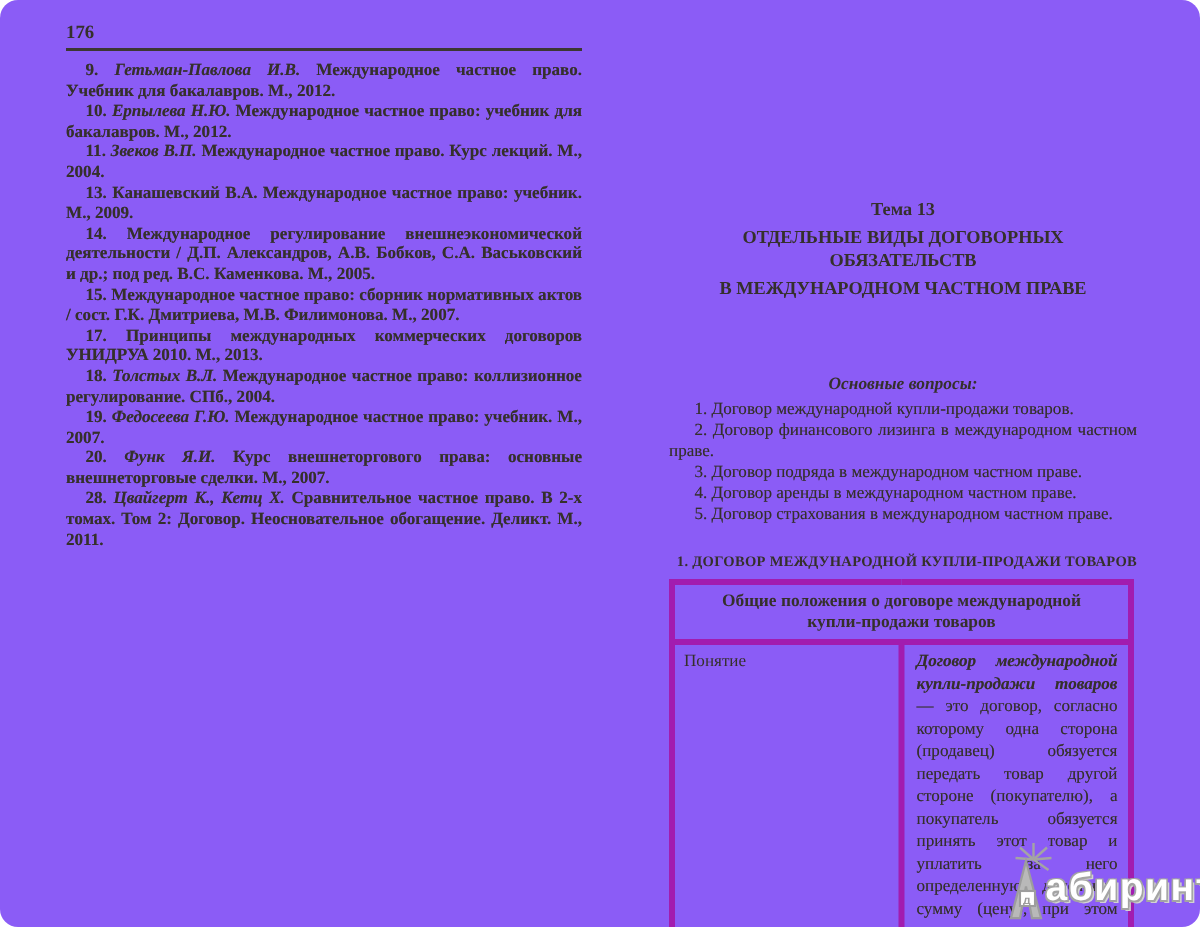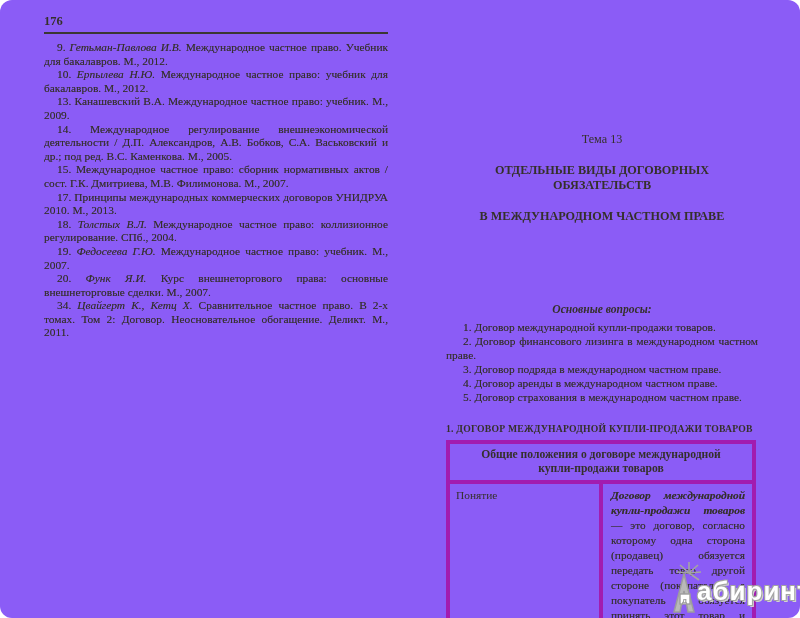--- a/index.html
+++ b/index.html
@@ -8,32 +8,32 @@
     background:#8b5cf6;
     font-family:"Liberation Serif","DejaVu Serif",serif;
     color:#35302b;
     border-radius:12px;
   }
   
   .left-page{position:absolute;left:44px;top:14px;width:344px;}
   .lp-header{display:flex;align-items:baseline;border-bottom:2px solid #3b3733;padding-bottom:3px;}
   .lp-pagenum{font-weight:bold;font-size:12.5px;}
   .lp-running{font-style:italic;font-weight:600;font-size:11.8px;margin-left:auto;margin-right:2px;white-space:nowrap;}
-  .bib-list{margin-top:7px;}
+  .bib-list{margin-top:7px;font-weight:bold;}
   .bib-entry{font-size:11.4px;line-height:13.6px;text-align:justify;text-indent:13px;margin:0;
              text-shadow:0 0 .4px rgba(53,48,43,.55);}
   .bib-entry i{font-style:italic;}
   
   .right-page{position:absolute;left:446px;top:132px;width:312px;}
-  .rp-theme{text-align:center;font-weight:normal;font-size:12.2px;margin:0 0 4px 0;}
-  .rp-title{text-align:center;font-weight:bold;font-size:12.2px;line-height:14.8px;margin:16px;}
-  .rp-qheading{text-align:center;font-weight:bold;font-style:italic;font-size:11.6px;margin:80px 0 4px 0;}
+  .rp-theme{text-align:center;font-weight:bold;font-size:12.2px;margin:0 0 4px 0;}
+  .rp-title{text-align:center;font-weight:bold;font-size:12.2px;line-height:14.8px;margin:4px;}
+  .rp-qheading{text-align:center;font-weight:bold;font-style:italic;font-size:11.6px;margin:50px 0 4px 0;}
   .questions p{font-size:11.4px;line-height:14px;text-indent:17px;margin:0;text-align:justify;
                text-shadow:0 0 .4px rgba(53,48,43,.55);}
-  .rp-section{text-align:left;font-weight:bold;font-size:9.7px;letter-spacing:.2px;margin:19px 0 6px 0;}
+  .rp-section{text-align:right;font-weight:bold;font-size:9.7px;letter-spacing:.2px;margin:19px 0 6px 0;}
   table.def-table{border-collapse:collapse;width:310px;table-layout:fixed;}
   .def-table th,.def-table td{border:4px solid #a21caf;}
   th.tbl-head{font-weight:bold;font-size:11.6px;line-height:14px;padding:4px 6px;text-align:center;}
   th.tbl-head span{display:inline-block;max-width:266px;}
   td.term-cell{width:62px;vertical-align:top;padding:5px 3px 0 6px;font-size:11.4px;}
   td.def-cell{vertical-align:top;padding:4px 7px 0 8px;font-size:11.4px;line-height:15px;
               text-align:justify;height:168px;text-shadow:0 0 .4px rgba(53,48,43,.55);}
   .def-lead{font-weight:bold;font-style:italic;}
   
   .watermark{position:absolute;left:670px;top:556px;width:130px;height:62px;pointer-events:none;}
@@ -50,28 +50,29 @@
 
 <div class="scan">
 
   <div class="left-page">
     <div class="lp-header">
       <span class="lp-pagenum">176</span>
     </div>
     <div class="bib-list">
         <p class="bib-entry"><span>9.</span> <i>Гетьман-Павлова И.В.</i> <span>Международное частное право. Учебник для бакалавров. М., 2012.</span></p>
         <p class="bib-entry"><span>10.</span> <i>Ерпылева Н.Ю.</i> <span>Международное частное право: учебник для бакалавров. М., 2012.</span></p>
+        <p class="bib-entry"><span>11.</span> <i>Звеков В.П.</i> <span>Международное частное право. Курс лекций. М., 2004.</span></p>
         <p class="bib-entry"><span>13.</span> <span>Канашевский В.А. Международное частное право: учебник. М., 2009.</span></p>
         <p class="bib-entry"><span>14.</span> <span>Международное регулирование внешнеэкономической деятельности / Д.П. Александров, А.В. Бобков, С.А. Васьковский и др.; под ред. В.С. Каменкова. М., 2005.</span></p>
         <p class="bib-entry"><span>15.</span> <span>Международное частное право: сборник нормативных актов / сост. Г.К. Дмитриева, М.В. Филимонова. М., 2007.</span></p>
         <p class="bib-entry"><span>17.</span> <span>Принципы международных коммерческих договоров УНИДРУА 2010. М., 2013.</span></p>
         <p class="bib-entry"><span>18.</span> <i>Толстых В.Л.</i> <span>Международное частное право: коллизионное регулирование. СПб., 2004.</span></p>
         <p class="bib-entry"><span>19.</span> <i>Федосеева Г.Ю.</i> <span>Международное частное право: учебник. М., 2007.</span></p>
         <p class="bib-entry"><span>20.</span> <i>Функ Я.И.</i> <span>Курс внешнеторгового права: основные внешнеторговые сделки. М., 2007.</span></p>
-        <p class="bib-entry"><span>34.</span> <i>Цвайгерт К.,  Кетц Х.</i> <span>Сравнительное частное право. В 2-х томах. Том 2: Договор. Неосновательное обогащение. Деликт. М., 2011.</span></p>
+        <p class="bib-entry"><span>28.</span> <i>Цвайгерт К.,  Кетц Х.</i> <span>Сравнительное частное право. В 2-х томах. Том 2: Договор. Неосновательное обогащение. Деликт. М., 2011.</span></p>
       </div>
   </div>
 
   <div class="right-page">
     <p class="rp-theme">Тема 13</p>
     <p class="rp-title">ОТДЕЛЬНЫЕ ВИДЫ ДОГОВОРНЫХ ОБЯЗАТЕЛЬСТВ</p>
     <p class="rp-title">В МЕЖДУНАРОДНОМ ЧАСТНОМ ПРАВЕ</p>
     <p class="rp-qheading">Основные вопросы:</p>
     <div class="questions">
         <p>1. Договор международной купли-продажи товаров.</p>

